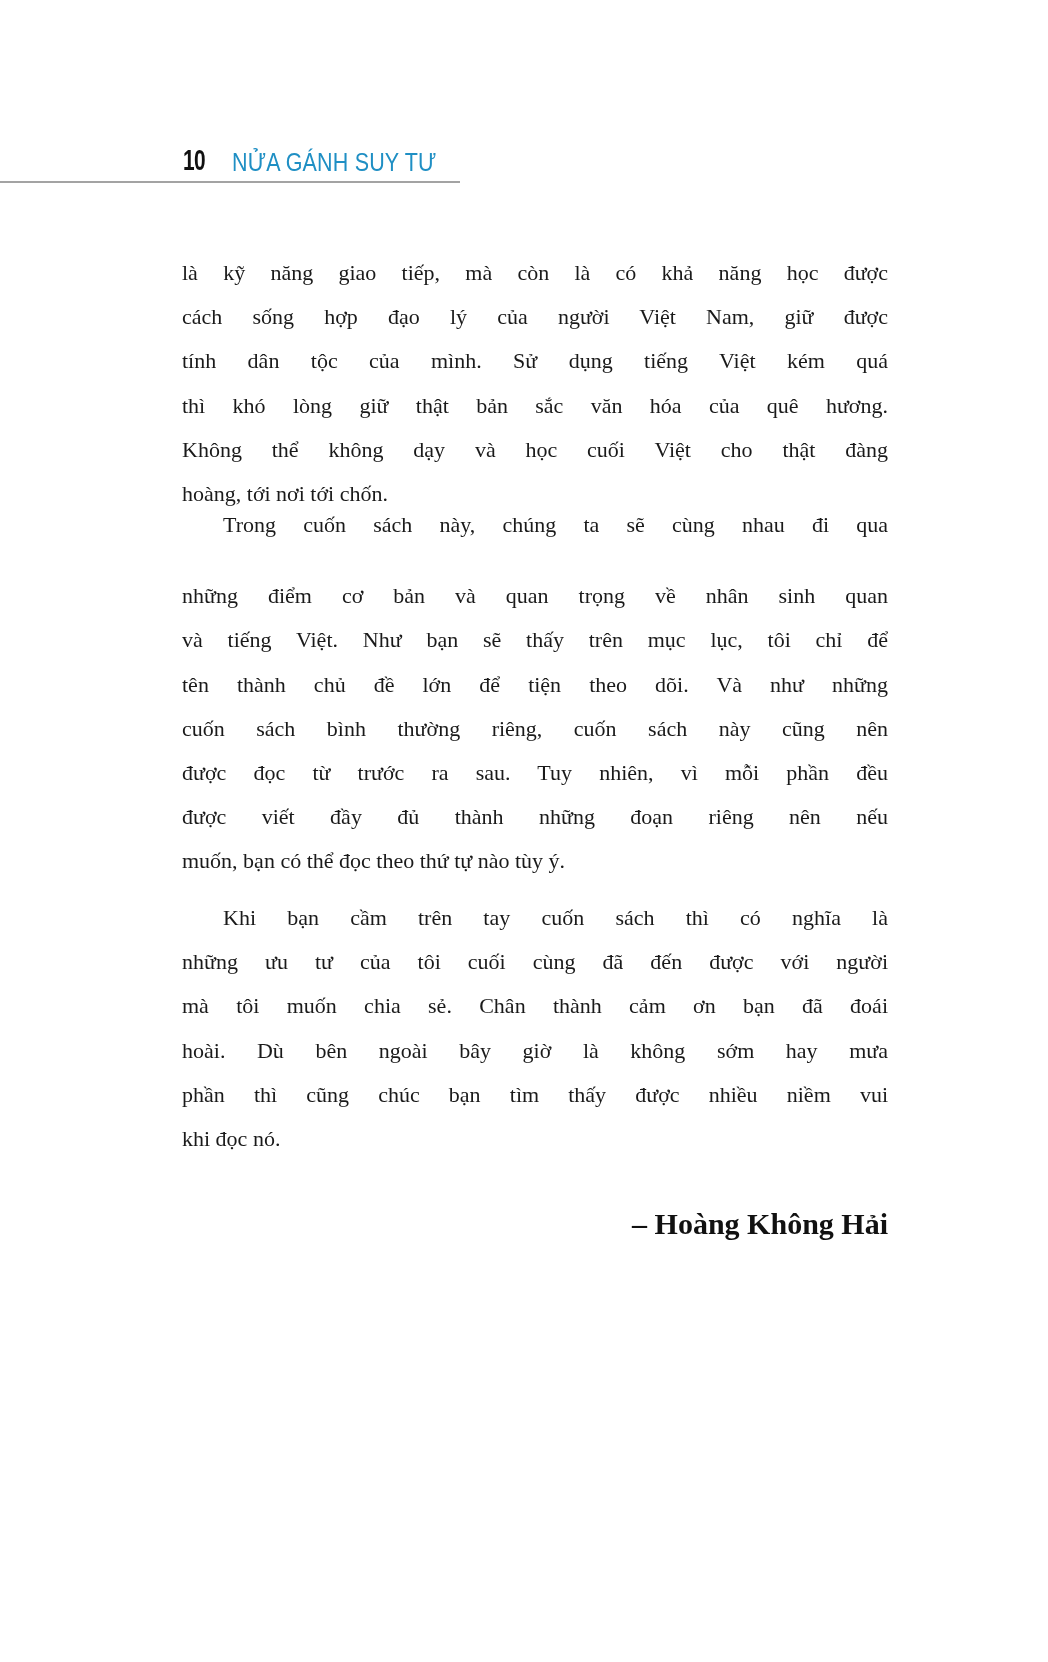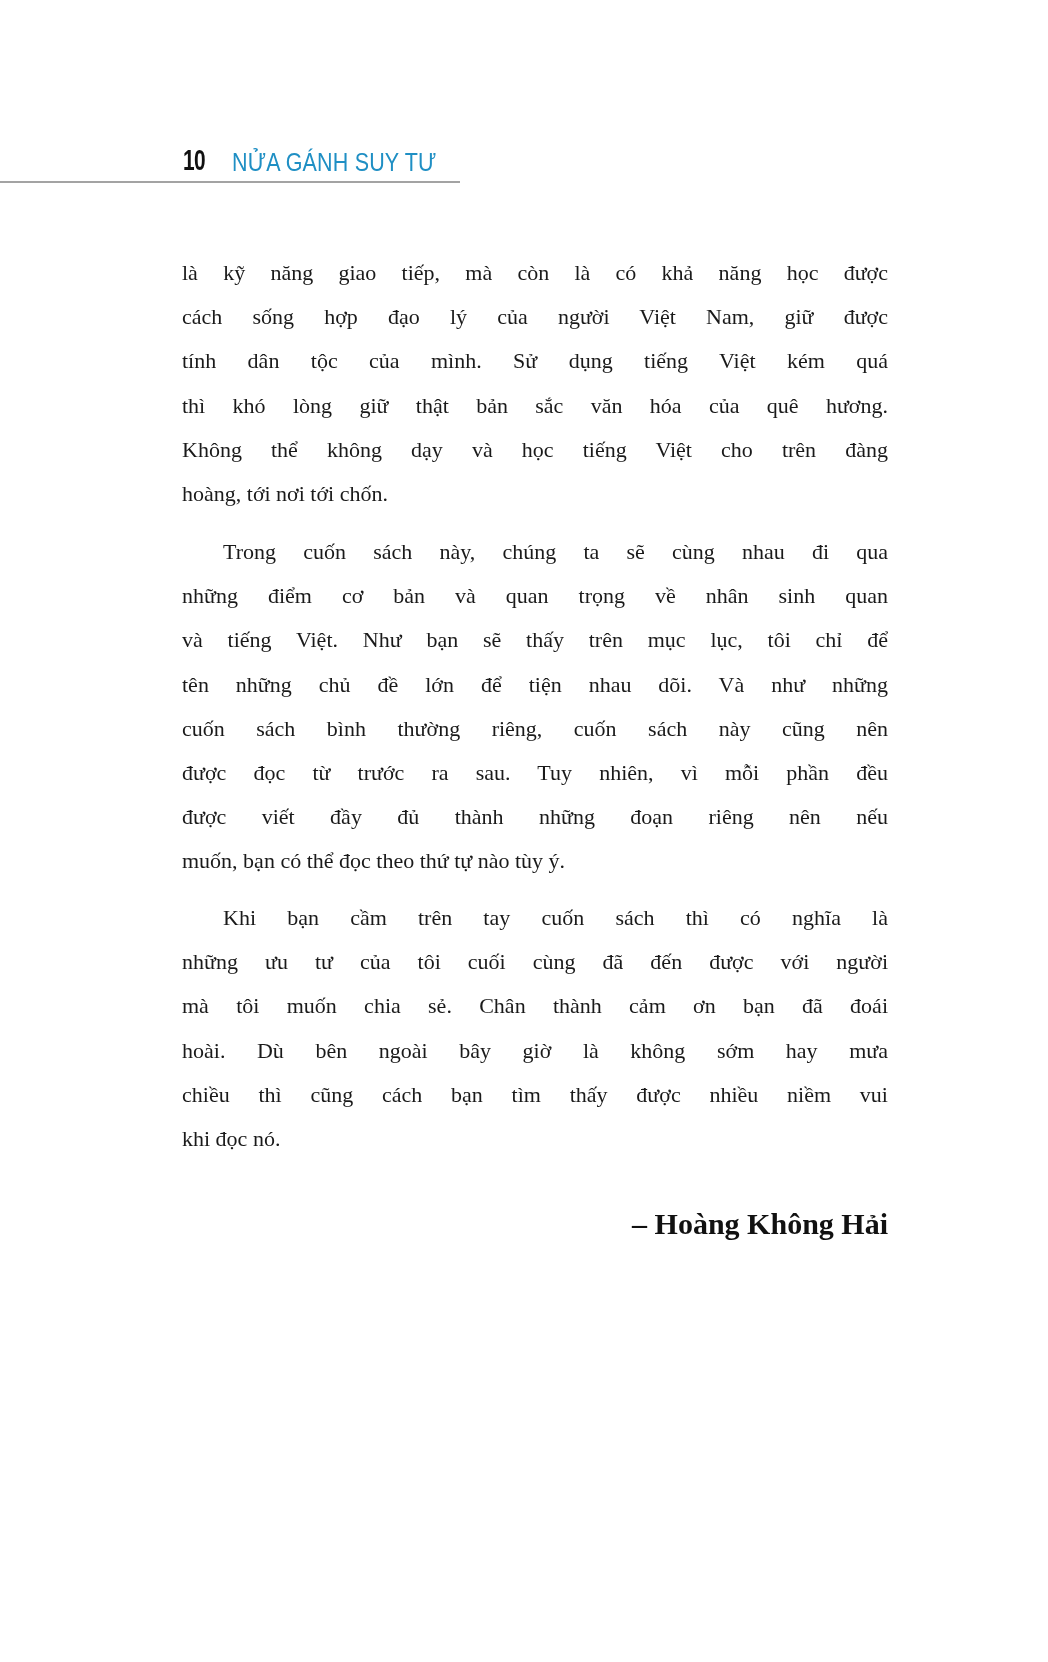--- a/index.html
+++ b/index.html
@@ -47,39 +47,39 @@
   </div>
   <div class="head-rule"></div>
 
   <div class="body-text">
 
     <div>
       <div class="line" style="top:253px">là kỹ năng giao tiếp, mà còn là có khả năng học được</div>
       <div class="line" style="top:297px">cách sống hợp đạo lý của người Việt Nam, giữ được</div>
       <div class="line" style="top:341px">tính dân tộc của mình. Sử dụng tiếng Việt kém quá</div>
       <div class="line" style="top:386px">thì khó lòng giữ thật bản sắc văn hóa của quê hương.</div>
-      <div class="line" style="top:430px">Không thể không dạy và học tiếng Việt cho trên đàng</div>
+      <div class="line" style="top:430px">Không thể không dạy và học cuối Việt cho thật đàng</div>
       <div class="line last" style="top:474px">hoàng, tới nơi tới chốn.</div>
     </div>
 
     <div>
-      <div class="line indent" style="top:532px">Trong cuốn sách này, chúng ta sẽ cùng nhau đi qua</div>
+      <div class="line indent" style="top:505px">Trong cuốn sách này, chúng ta sẽ cùng nhau đi qua</div>
       <div class="line" style="top:576px">những điểm cơ bản và quan trọng về nhân sinh quan</div>
       <div class="line" style="top:620px">và tiếng Việt. Như bạn sẽ thấy trên mục lục, tôi chỉ để</div>
-      <div class="line" style="top:665px">tên những chủ đề lớn để tiện nhau dõi. Và như những</div>
+      <div class="line" style="top:665px">tên thành chủ đề lớn để tiện theo dõi. Và như những</div>
       <div class="line" style="top:709px">cuốn sách bình thường riêng, cuốn sách này cũng nên</div>
       <div class="line" style="top:753px">được đọc từ trước ra sau. Tuy nhiên, vì mỗi phần đều</div>
       <div class="line" style="top:797px">được viết đầy đủ thành những đoạn riêng nên nếu</div>
       <div class="line last" style="top:841px">muốn, bạn có thể đọc theo thứ tự nào tùy ý.</div>
     </div>
 
     <div>
       <div class="line indent" style="top:898px">Khi bạn cầm trên tay cuốn sách thì có nghĩa là</div>
       <div class="line" style="top:942px">những ưu tư của tôi cuối cùng đã đến được với người</div>
       <div class="line" style="top:986px">mà tôi muốn chia sẻ. Chân thành cảm ơn bạn đã đoái</div>
       <div class="line" style="top:1031px">hoài. Dù bên ngoài bây giờ là không sớm hay mưa</div>
-      <div class="line" style="top:1075px">chiều thì cũng cách bạn tìm thấy được nhiều niềm vui</div>
+      <div class="line" style="top:1075px">phần thì cũng chúc bạn tìm thấy được nhiều niềm vui</div>
       <div class="line last" style="top:1119px">khi đọc nó.</div>
     </div>
   </div>
 
   <div class="signature">– Hoàng Không Hải</div>
 </div>
 
 </body></html>

